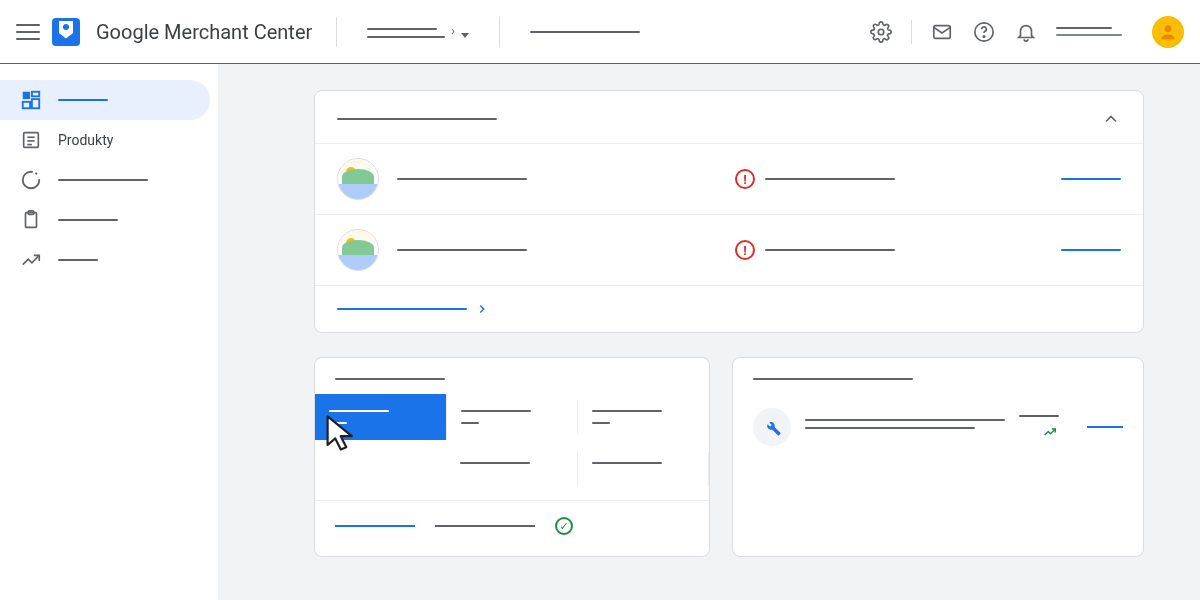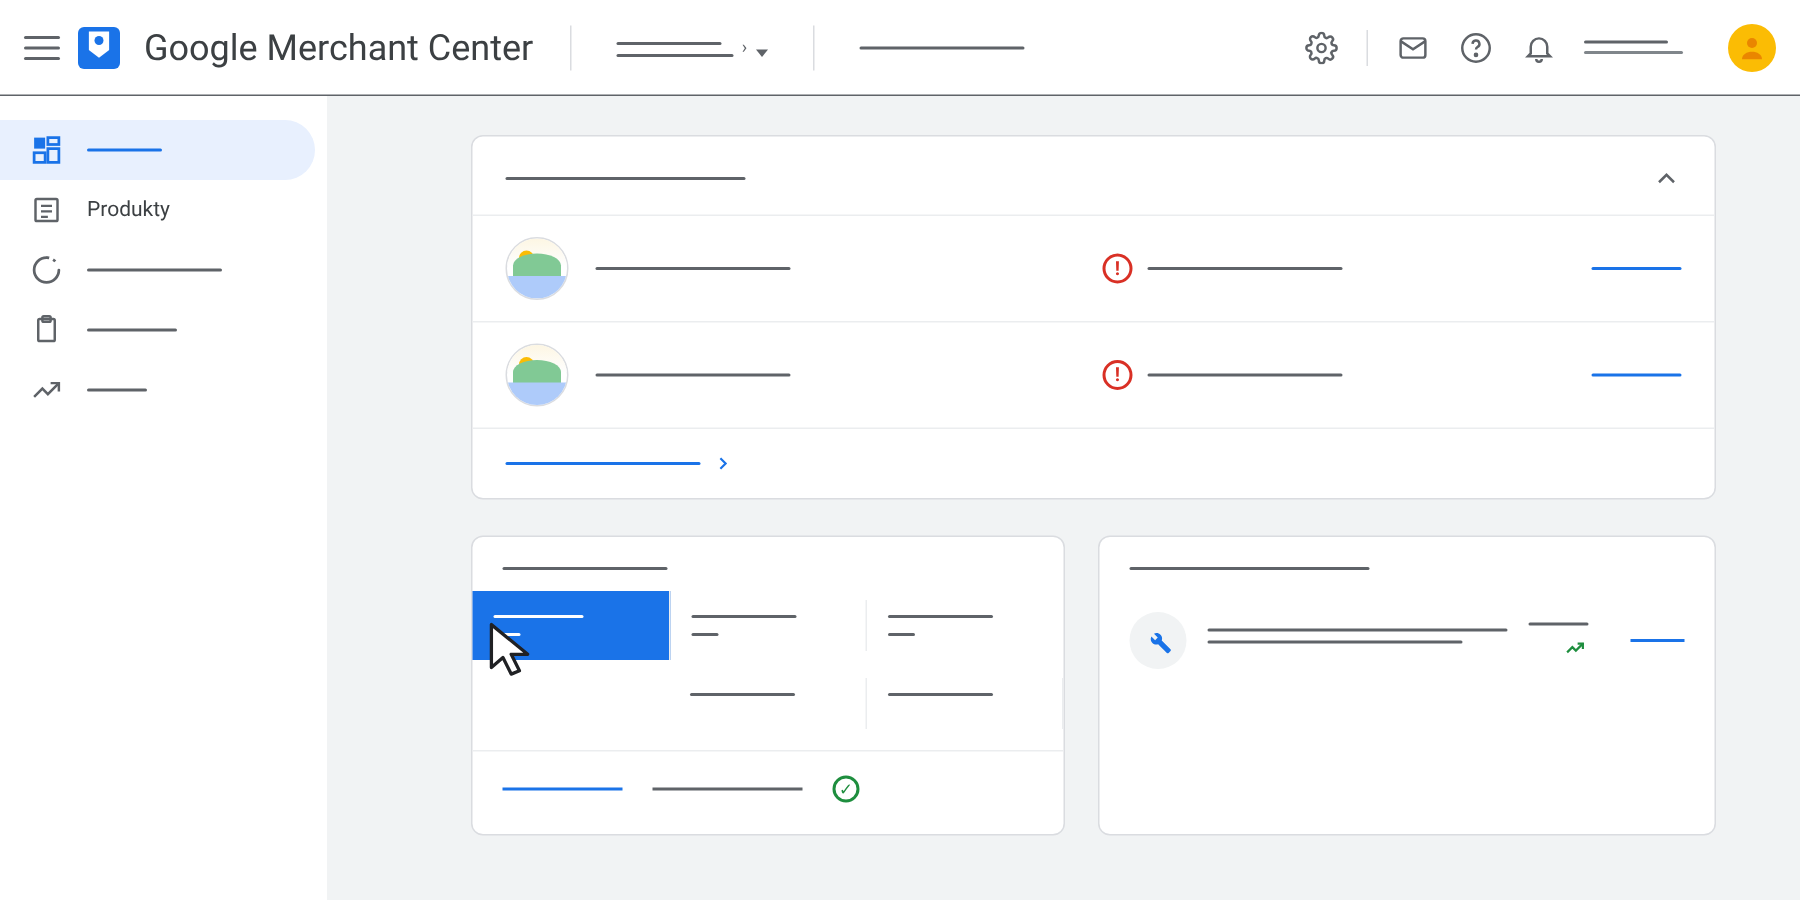--- a/index.html
+++ b/index.html
@@ -4,21 +4,21 @@
 <style>
   * { box-sizing: border-box; margin: 0; padding: 0; }
   body { font-family: 'Google Sans', Roboto, Arial, sans-serif; background: #f1f3f4; width: 1200px; height: 600px; overflow: hidden; }
   
   .header { height: 64px; background: #fff; border-bottom: 1px solid #5f6368; display: flex; align-items: center; padding: 0 16px; gap: 12px; }
   .menu-icon { width: 24px; height: 24px; display: flex; flex-direction: column; justify-content: center; gap: 5px; cursor: pointer; }
   .menu-icon span { height: 2px; background: #5f6368; border-radius: 1px; }
   .logo-badge { width: 28px; height: 28px; background: #1a73e8; border-radius: 4px; display: flex; align-items: center; justify-content: center; position: relative; }
   .logo-badge::before { content: ''; width: 14px; height: 18px; background: #fff; clip-path: polygon(0 0, 100% 0, 100% 70%, 50% 100%, 0 70%); position: absolute; top: 3px; }
   .logo-badge::after { content: ''; width: 6px; height: 6px; background: #1a73e8; border-radius: 50%; position: absolute; top: 6px; }
-  .app-title { font-size: 24px; color: #3c4043; padding-left: 4px; padding-right: 12px; }
+  .app-title { font-size: 20px; color: #3c4043; padding-left: 4px; padding-right: 12px; }
   .vdiv { width: 1px; height: 30px; background: #dadce0; }
   .header-selector { display: flex; align-items: flex-end; gap: 6px; padding: 0 18px; position: relative; cursor: pointer; }
   .ph-line { height: 2px; background: #5f6368; border-radius: 1px; }
   .header-selector .stack { display:flex; flex-direction:column; gap:6px;}
   .header-selector .ph-line:first-child{ width:70px;}
   .header-selector .ph-line:last-child{ width:78px;}
   .chevron-right-sm { font-size: 12px; color: #5f6368; align-self: flex-start; margin-top:-2px;}
   .caret-down { width:0;height:0;border-left:4px solid transparent;border-right:4px solid transparent;border-top:5px solid #5f6368; align-self:flex-end; margin-bottom:0px;}
   .header-text { padding: 0 18px; display:flex; align-items:center;}
   .header-text .ph-line{ width:110px;}

